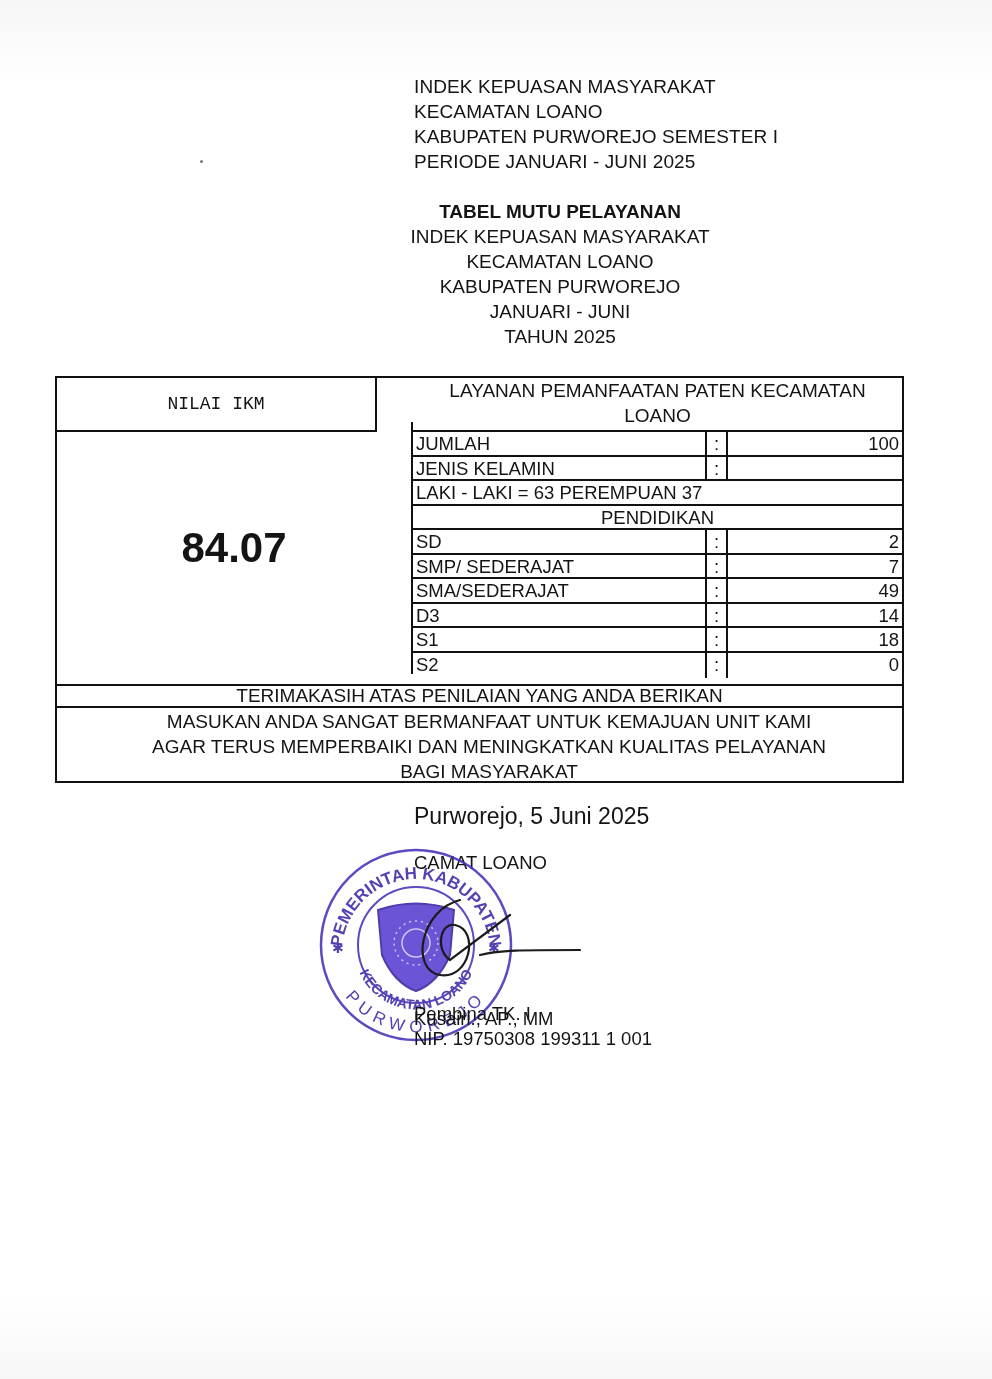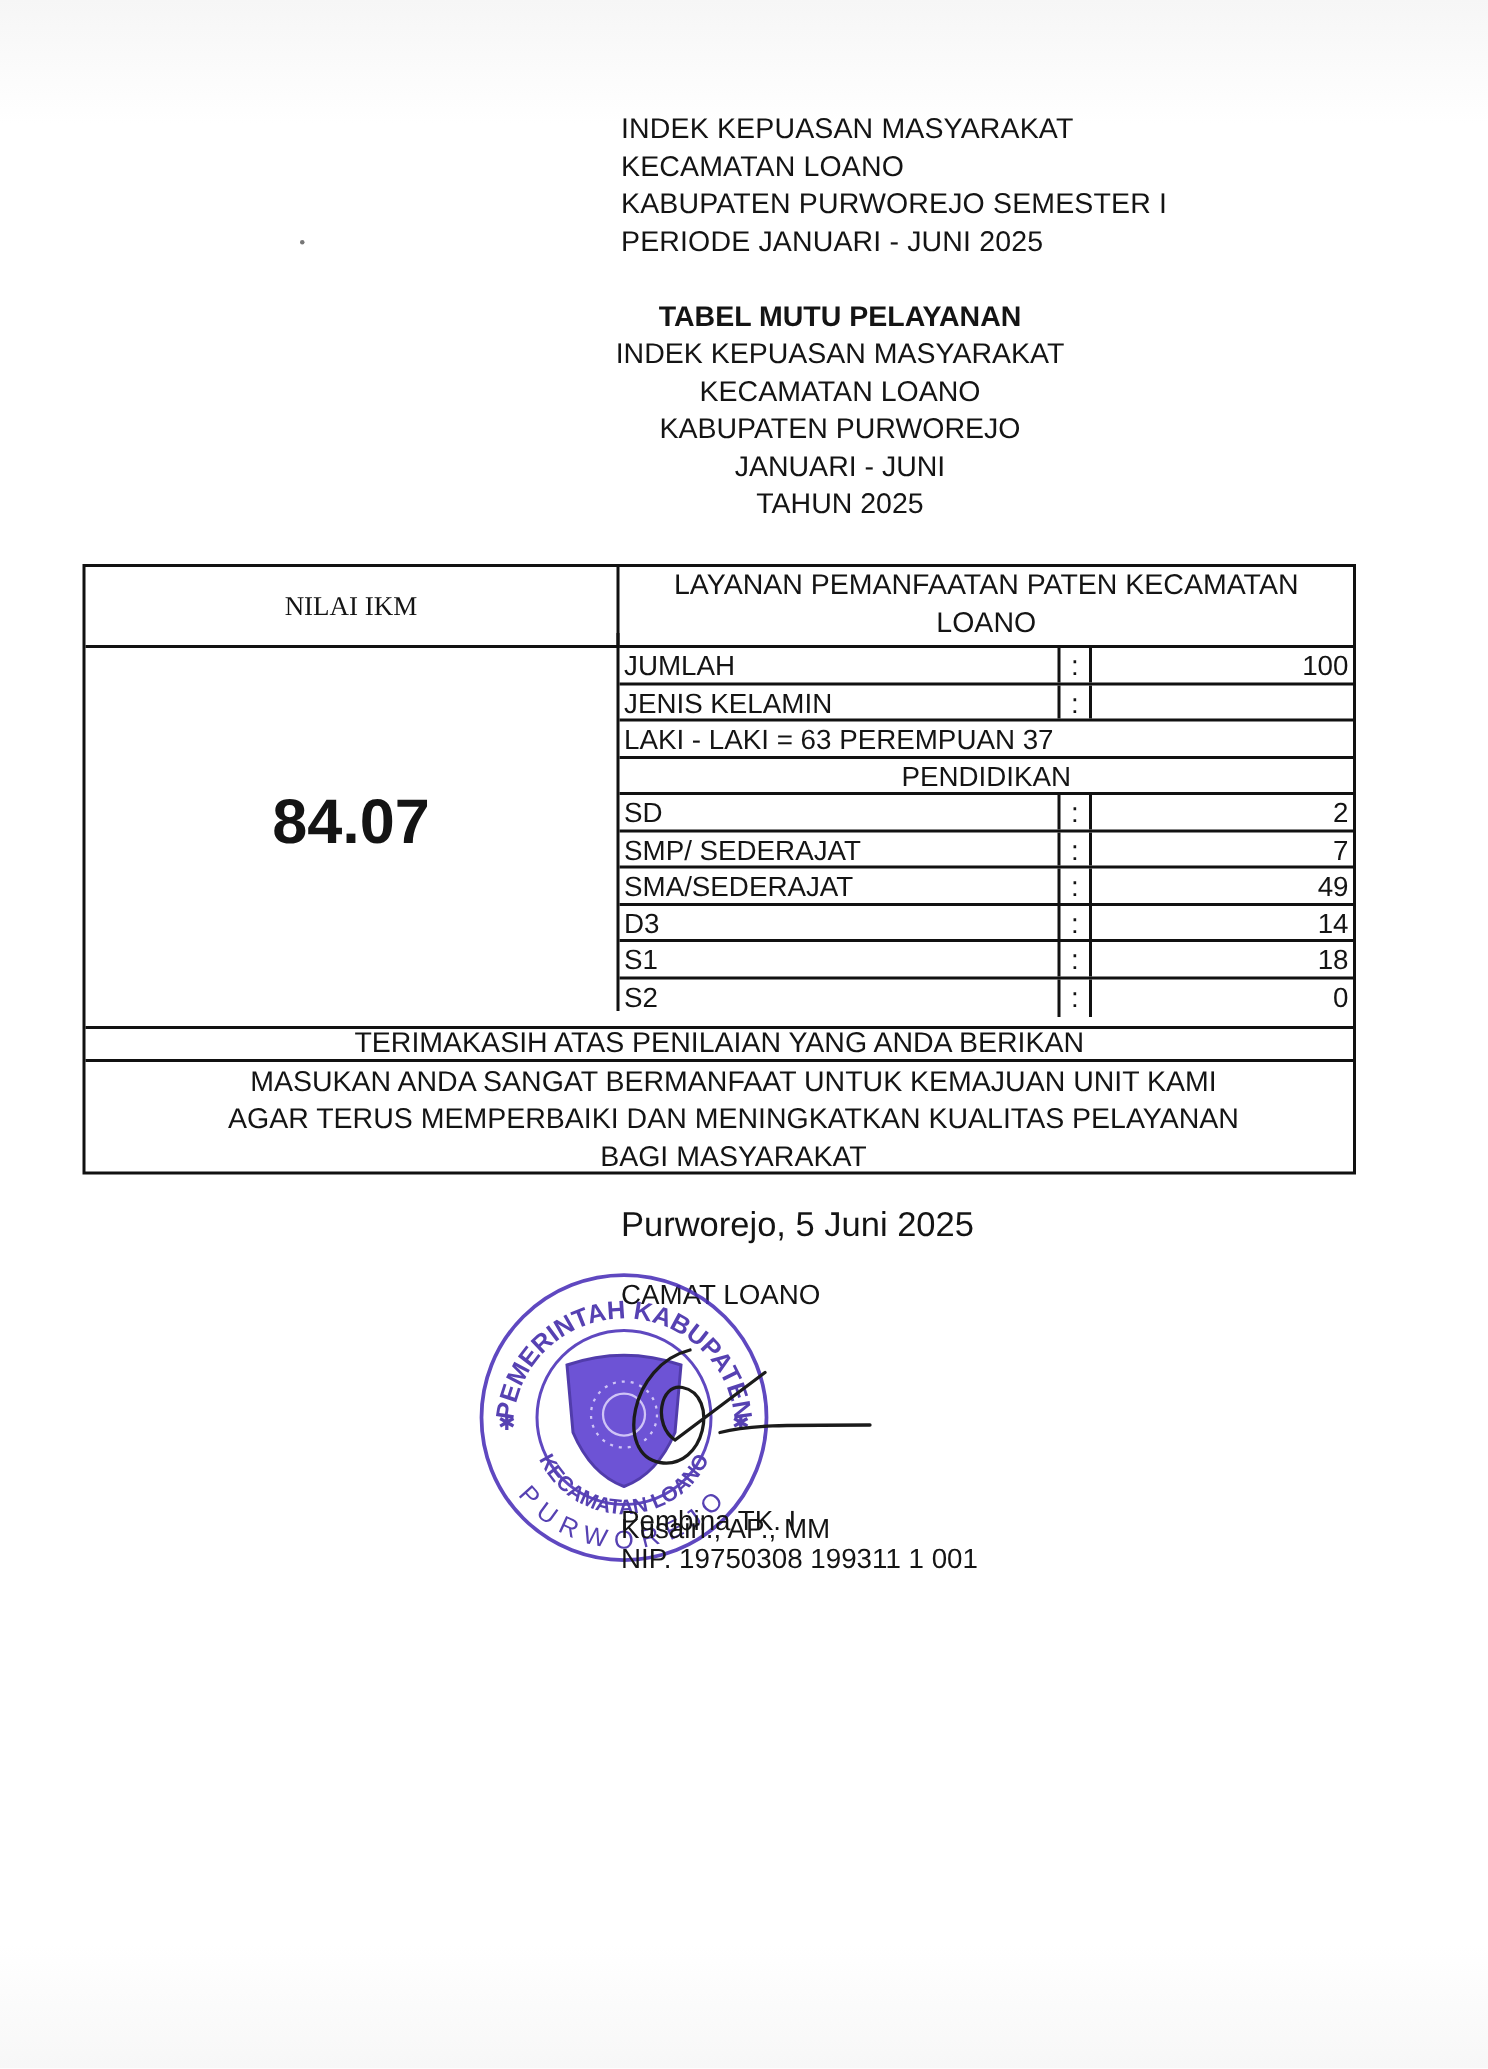--- a/index.html
+++ b/index.html
@@ -25,24 +25,24 @@
   }
   .head-center .bold { font-weight: bold; }
 
   
   .tbl {
     position: absolute; left: 55px; top: 376px; width: 849px; height: 407px;
     border: 2px solid #111; box-sizing: border-box;
   }
   .cell { position: absolute; box-sizing: border-box; }
   .nilai-hdr {
-    left: 0; top: 0; width: 356px; height: 54px;
+    left: 0; top: 0; width: 320px; height: 54px;
     border-right: 2px solid #111; border-bottom: 2px solid #111;
     display: flex; align-items: center; justify-content: center;
-    font-size: 18px; font-family: Liberation Serif, serif;
+    font-size: 18px; font-family: Liberation Mono, monospace;
   }
   .layanan-hdr {
     left: 356px; top: 0; width: 489px; height: 54px;
     border-bottom: 2px solid #111;
     text-align: center; font-size: 19px; line-height: 25px; padding-top: 0px;
   }
   .nilai-val {
     left: 0; top: 44px; width: 356px; height: 252px;
     border-right: 2px solid #111;
     display: flex; align-items: center; justify-content: center;

